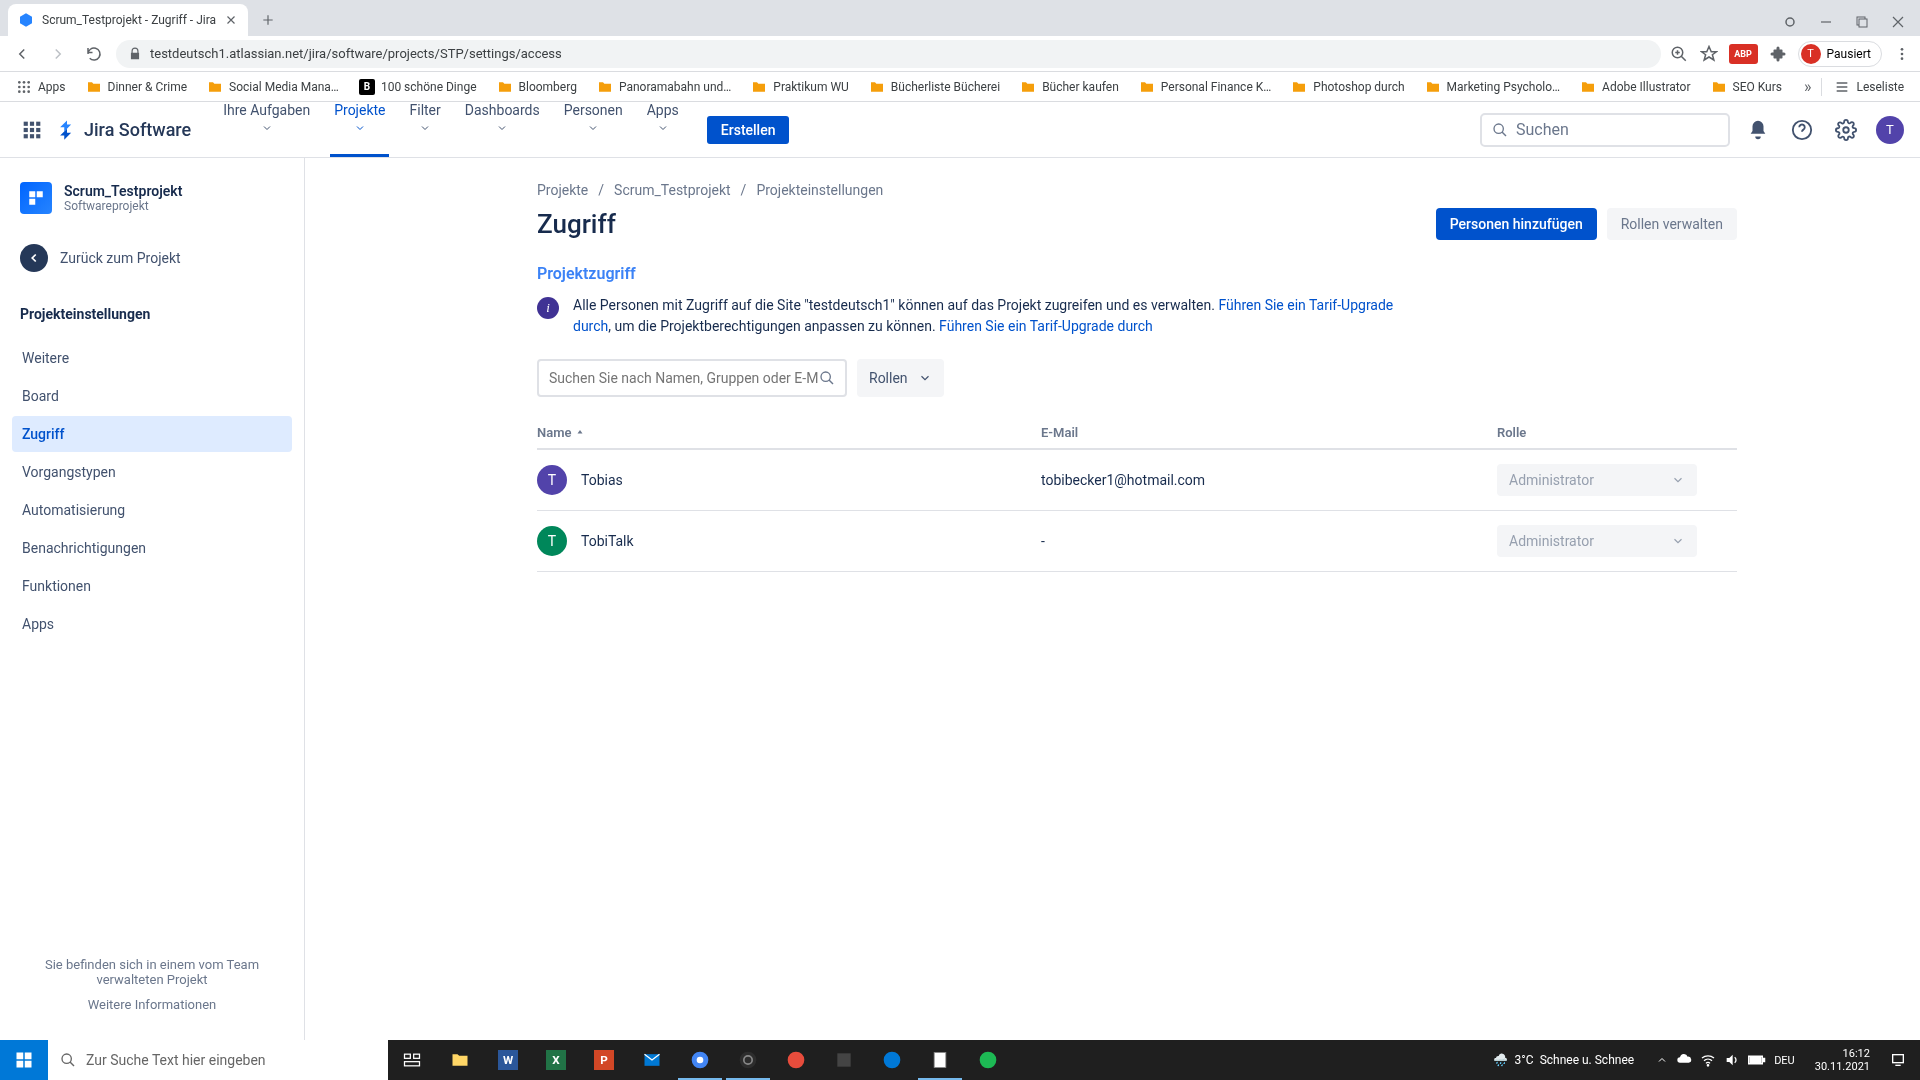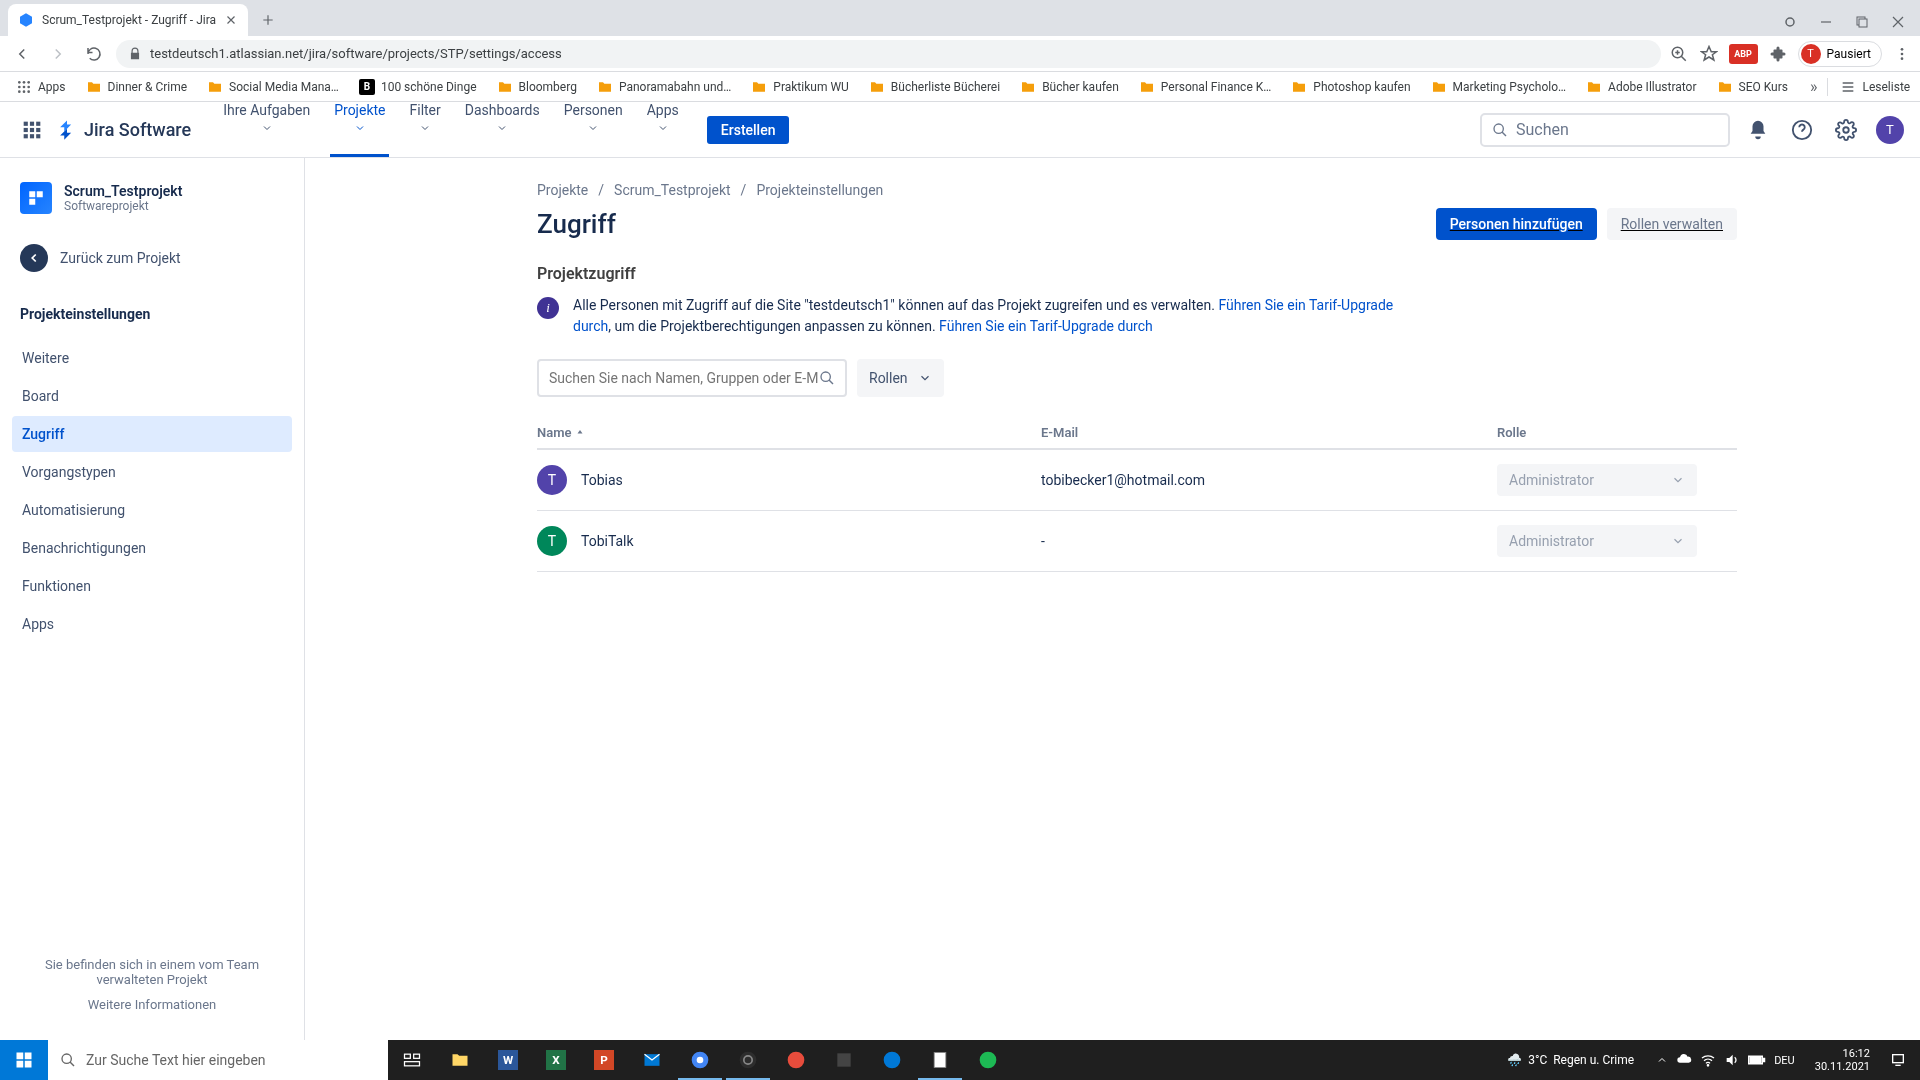--- a/index.html
+++ b/index.html
@@ -63,25 +63,25 @@
 .sb-item.active { background: #deebff; color: #0052cc; font-weight: 500; }
 .sb-footer { margin-top: auto; text-align: center; font-size: 13px; color: #6b778c; padding: 8px; }
 .sb-footer-link { color: #6b778c; margin-top: 10px; display:block; }
 
 .main { flex: 1; padding: 24px 32px; }
 .main-inner { max-width: 1200px; margin-left: 200px; }
 .breadcrumbs { display: flex; gap: 10px; font-size: 14px; color: #6b778c; margin-bottom: 10px; }
 .breadcrumbs a { color: #6b778c; text-decoration: none; }
 .page-head { display: flex; align-items: center; margin-bottom: 24px; }
 .page-title { font-size: 26px; font-weight: 500; color: #172b4d; }
-.page-actions { margin-left: auto; display: flex; gap: 10px; text-decoration: underline; }
+.page-actions { margin-left: auto; display: flex; gap: 10px; }
 .btn-primary { background: #0052cc; color: #fff; padding: 8px 14px; border-radius: 4px; font-size: 14px; font-weight: 500; }
 .btn-default { background: #f4f5f7; color: #6b778c; padding: 8px 14px; border-radius: 4px; font-size: 14px; }
 
-.section-h { font-size: 16px; font-weight: 600; color: #404040; margin-bottom: 12px; }
+.section-h { font-size: 16px; font-weight: 600; color: #3b82f6; margin-bottom: 12px; }
 .info-banner { display: flex; gap: 14px; margin-bottom: 22px; }
 .info-i { width: 22px; height: 22px; border-radius: 50%; background: #403294; color:#fff; display:flex; align-items:center; justify-content:center; font-size:13px; font-style:italic; font-family: serif; flex-shrink:0; margin-top:2px; }
 .info-text { font-size: 14px; color: #172b4d; line-height: 1.5; max-width: 860px; }
 .info-text a { color: #0052cc; text-decoration: none; }
 
 .filters { display: flex; gap: 10px; margin-bottom: 20px; }
 .filter-search { width: 310px; height: 38px; border: 2px solid #dfe1e6; border-radius: 4px; display: flex; align-items: center; padding: 0 10px; color:#6b778c; font-size:14px; }
 .filter-search input { border:0; flex:1; outline:none; font-size:14px; }
 .filter-roles { height: 38px; background: #f4f5f7; border-radius: 4px; display: flex; align-items: center; padding: 0 12px; gap: 10px; font-size: 14px; color: #42526e; }
 
@@ -299,21 +299,21 @@
           </svg>
         </span>
         <span>Personal Finance K…</span>
       </div>
     <div class="bm">
         <span class="bm-icon">
           <svg width="16" height="16" viewBox="0 0 24 24" fill="#f59e0b">
             <path d="M3 5h6l2 2h10v12H3z"></path>
           </svg>
         </span>
-        <span>Photoshop kaufen</span>
+        <span>Photoshop durch</span>
       </div>
     <div class="bm">
         <span class="bm-icon">
           <svg width="16" height="16" viewBox="0 0 24 24" fill="#f59e0b">
             <path d="M3 5h6l2 2h10v12H3z"></path>
           </svg>
         </span>
         <span>Marketing Psycholo…</span>
       </div>
     <div class="bm">
@@ -648,21 +648,21 @@
     <div class="tb-icon">
         <svg width="20" height="20" viewBox="0 0 24 24">
           <circle cx="12" cy="12" r="10" fill="#1db954"></circle>
         </svg>
       </div>
   </div>
   <div class="tb-right">
     <div class="tb-weather">
       <span>🌧️</span>
       <span>3°C</span>
-      <span>Regen u. Crime</span>
+      <span>Schnee u. Schnee</span>
     </div>
     <div class="tb-tray">
       <span>
           <svg width="12" height="12" viewBox="0 0 24 24" fill="none" stroke="#fff" stroke-width="2">
             <path d="M6 15l6-6 6 6"></path>
           </svg>
         </span>
       <span>
           <svg width="16" height="16" viewBox="0 0 24 24" fill="#fff">
             <path d="M6 16a4 4 0 0 1 0-8 6 6 0 0 1 11.5-1A4.5 4.5 0 0 1 19 16H6z"></path>

